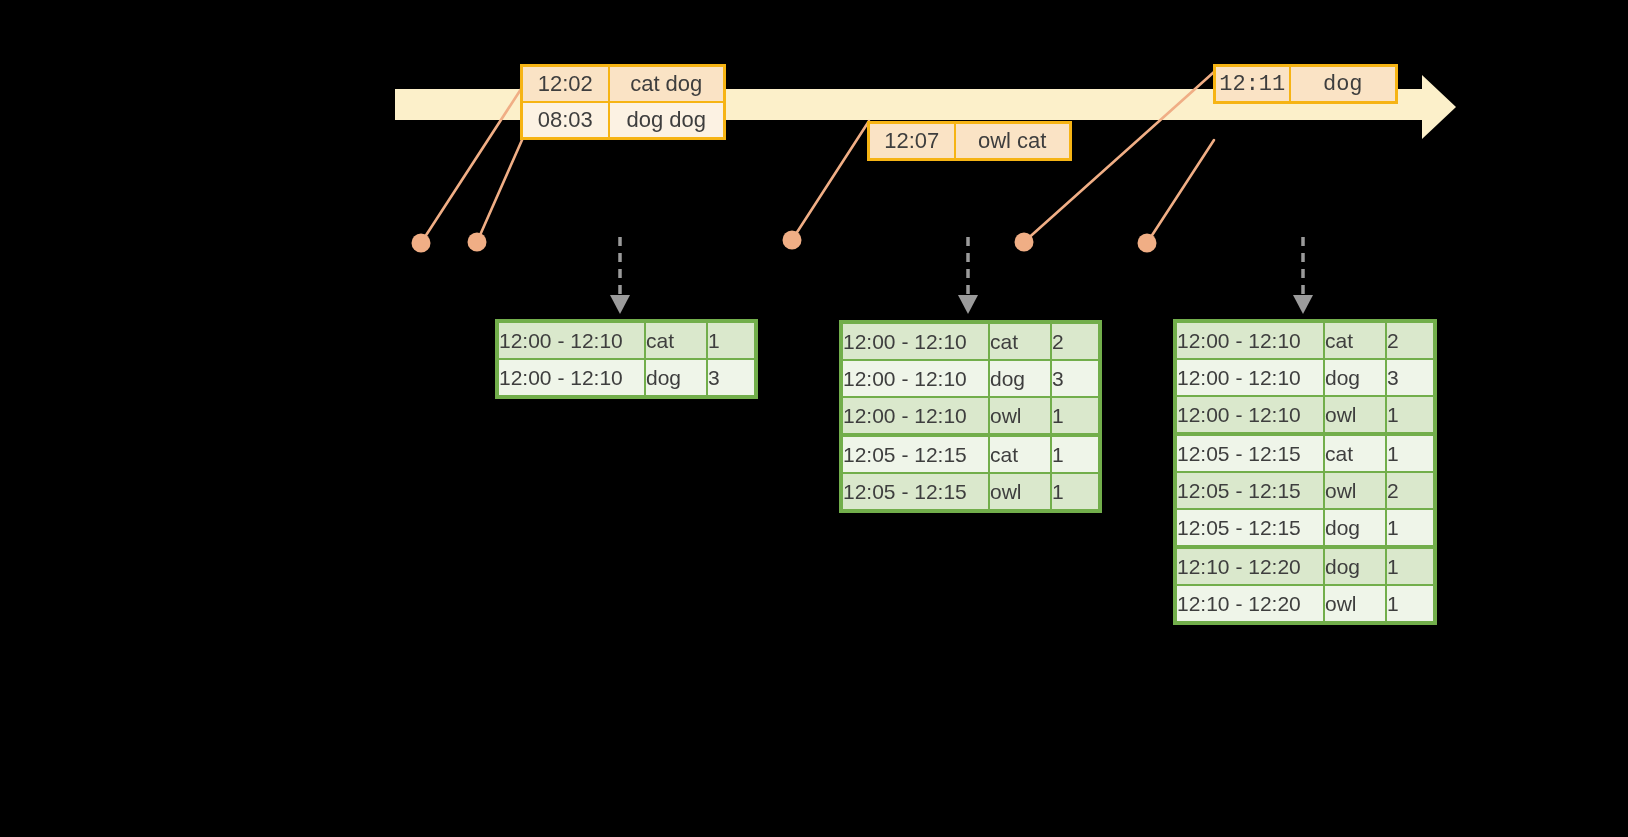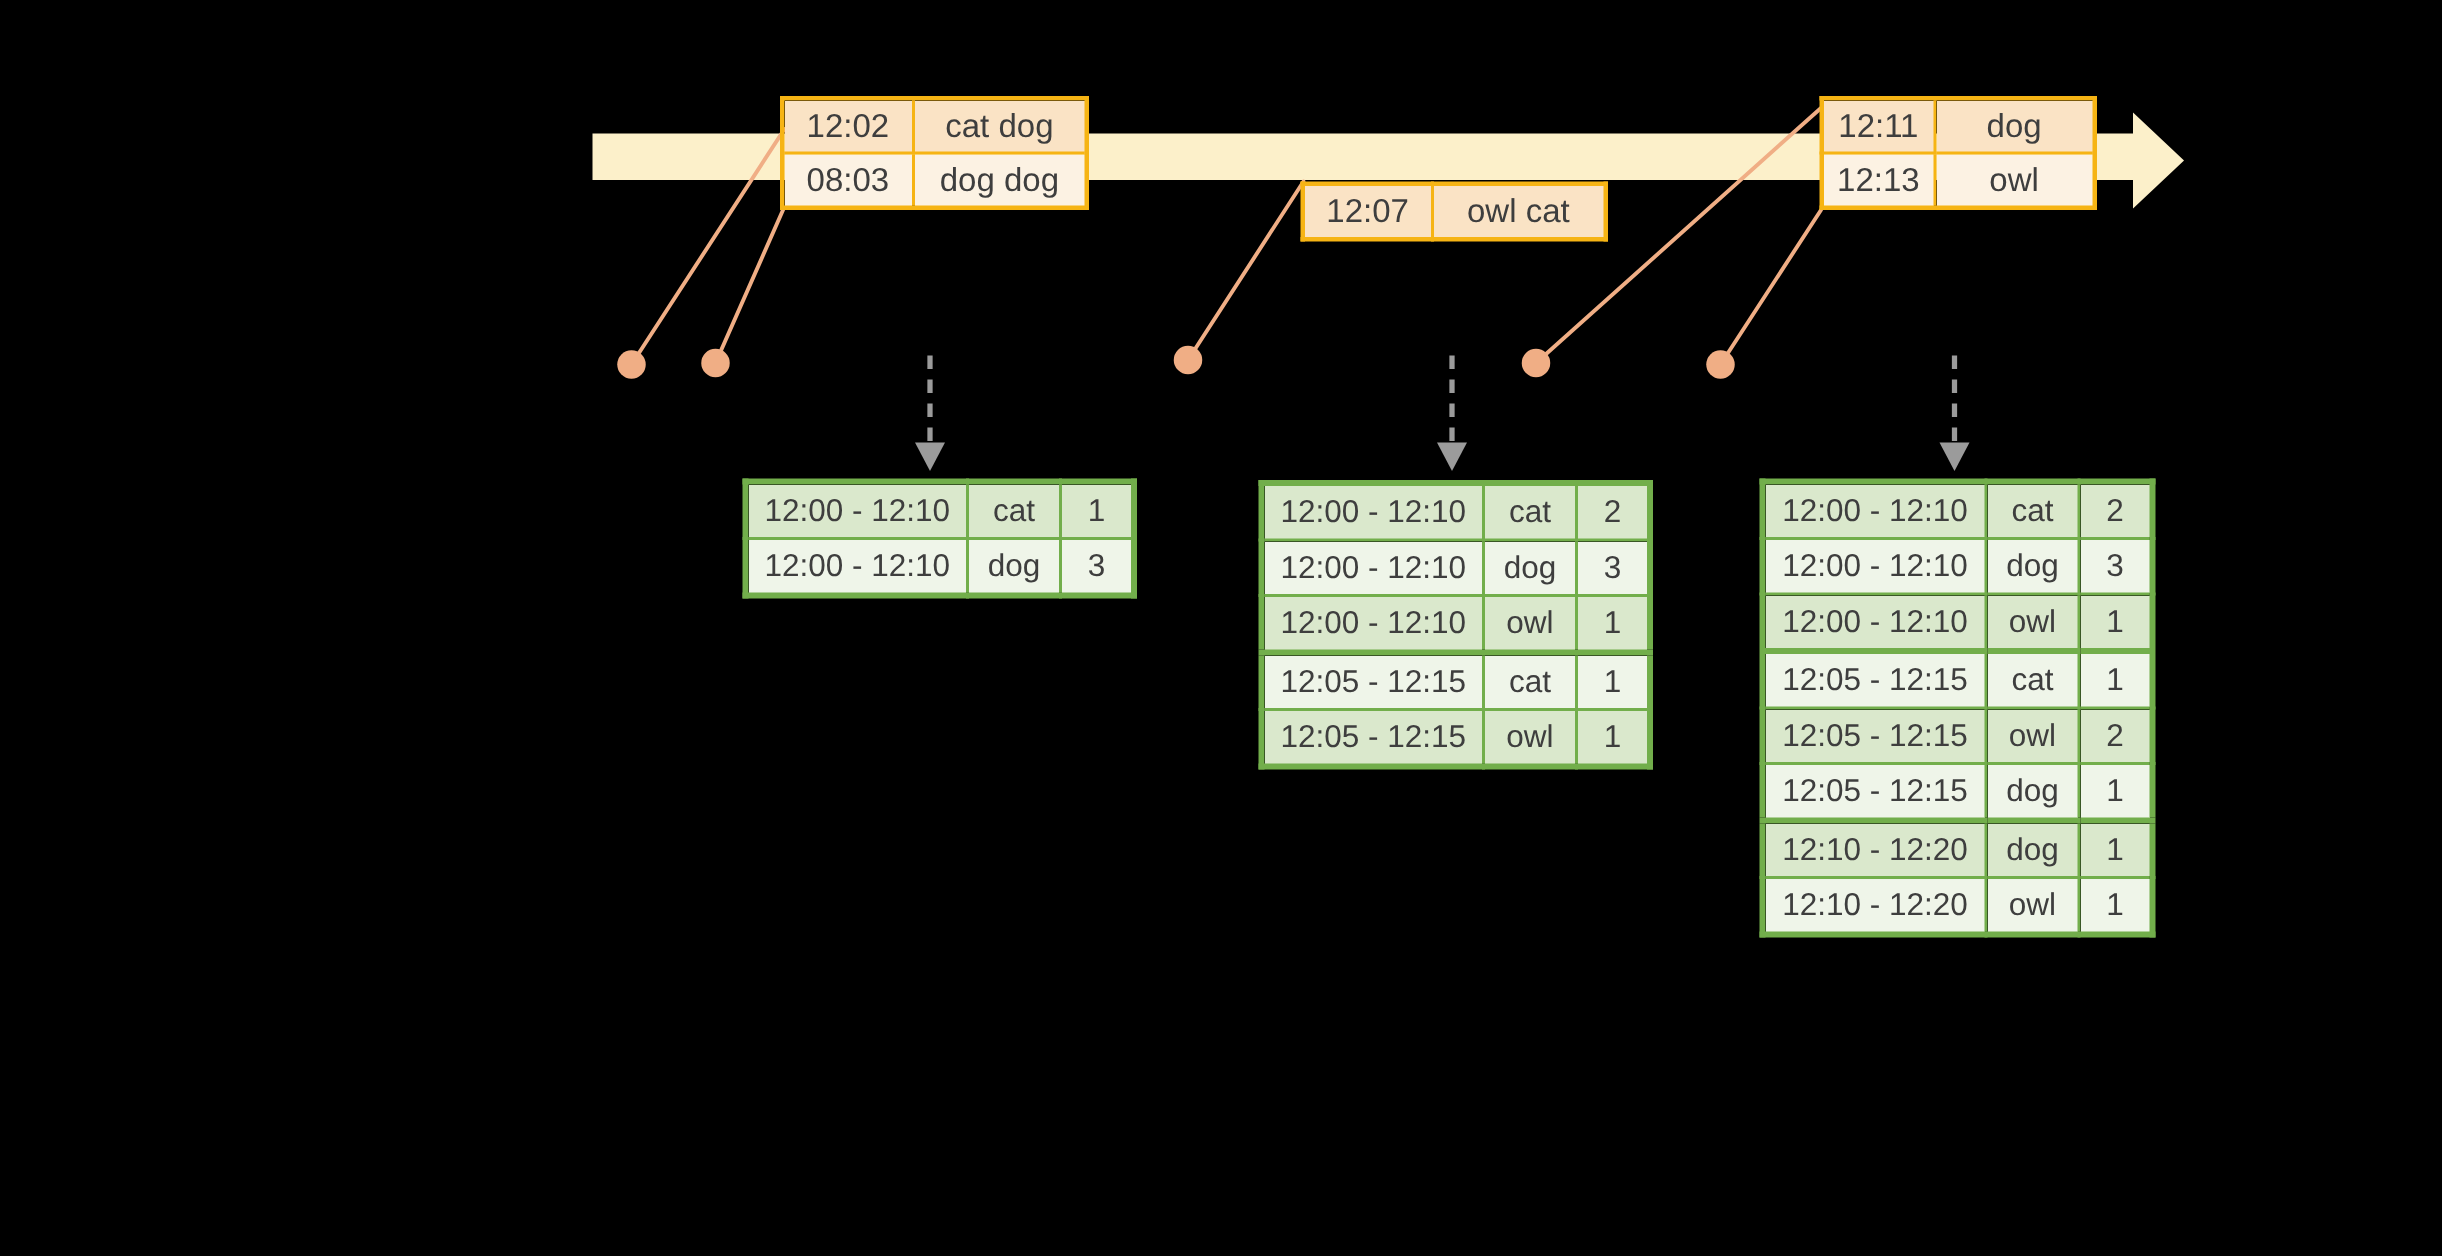--- a/index.html
+++ b/index.html
@@ -19,21 +19,21 @@
   .evt{border:3px solid var(--gold);}
   .evt td{
     border:2px solid var(--gold);height:34px;text-align:center;
     font-size:22px;color:var(--text);overflow:hidden;white-space:nowrap;
   }
   .evt tr.dark td{background:var(--peach_dark);}
   .evt tr.lite td{background:var(--peach_light);}
   
   .res{border:4px solid var(--green);}
   .res td{
-    border:2px solid var(--green);height:35px;text-align:center;
+    border:2px solid var(--green);height:35px;
     font-size:21px;color:var(--text);overflow:hidden;white-space:nowrap;
   }
   .res tr.dark td{background:var(--sage);}
   .res tr.lite td{background:var(--pale_green);}
   .res tr.sep td{border-top-width:4px;}
 </style>
 </head>
 <body>
 
 <div class="stage">
@@ -94,33 +94,29 @@
         <col style="width:116px">
       </colgroup>
     <tbody>
         <tr class="dark">
       <td>12:07</td>
       <td>owl cat</td>
     </tr>
   </tbody>
     </table>
 
-  <table class="evt" style="left:1213px;top:64px;width:182px;">
+  <table class="evt" style="left:1213px;top:64px;width:182px;font-family:Liberation Mono, monospace;">
     <colgroup>
         <col style="width:75px">
         <col style="width:107px">
       </colgroup>
     <tbody>
         <tr class="dark">
       <td>12:11</td>
       <td>dog</td>
-    </tr>
-    <tr class="lite">
-      <td>12:13</td>
-      <td>owl</td>
     </tr>
   </tbody>
     </table>
 
   <table class="res" style="left:495px;top:319px;width:259px;">
     <colgroup>
         <col style="width:148px">
         <col style="width:62px">
         <col style="width:49px">
       </colgroup>

